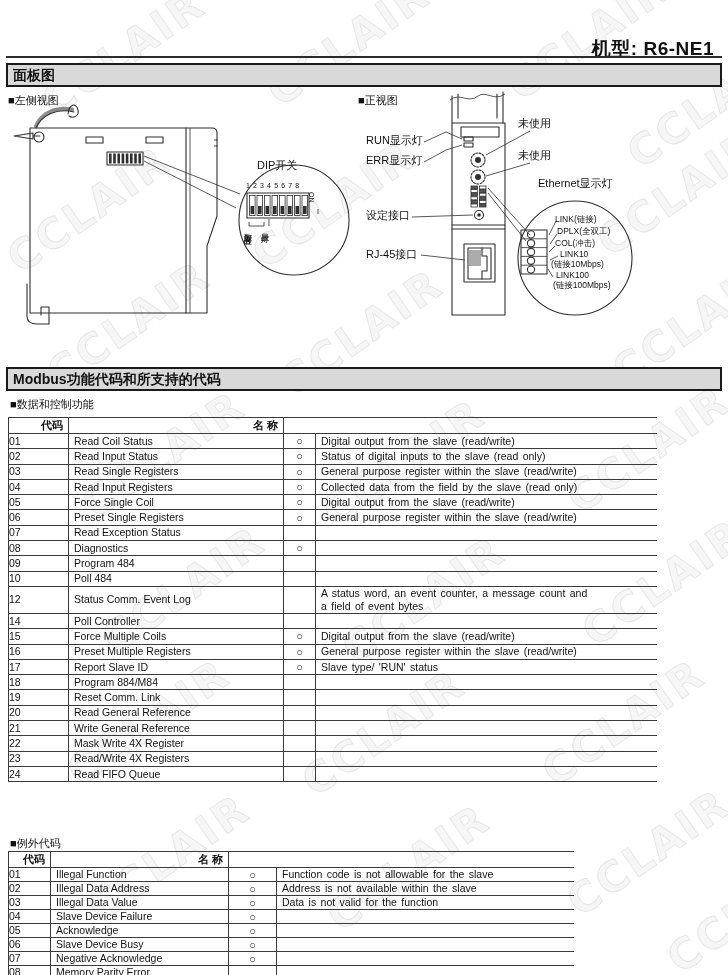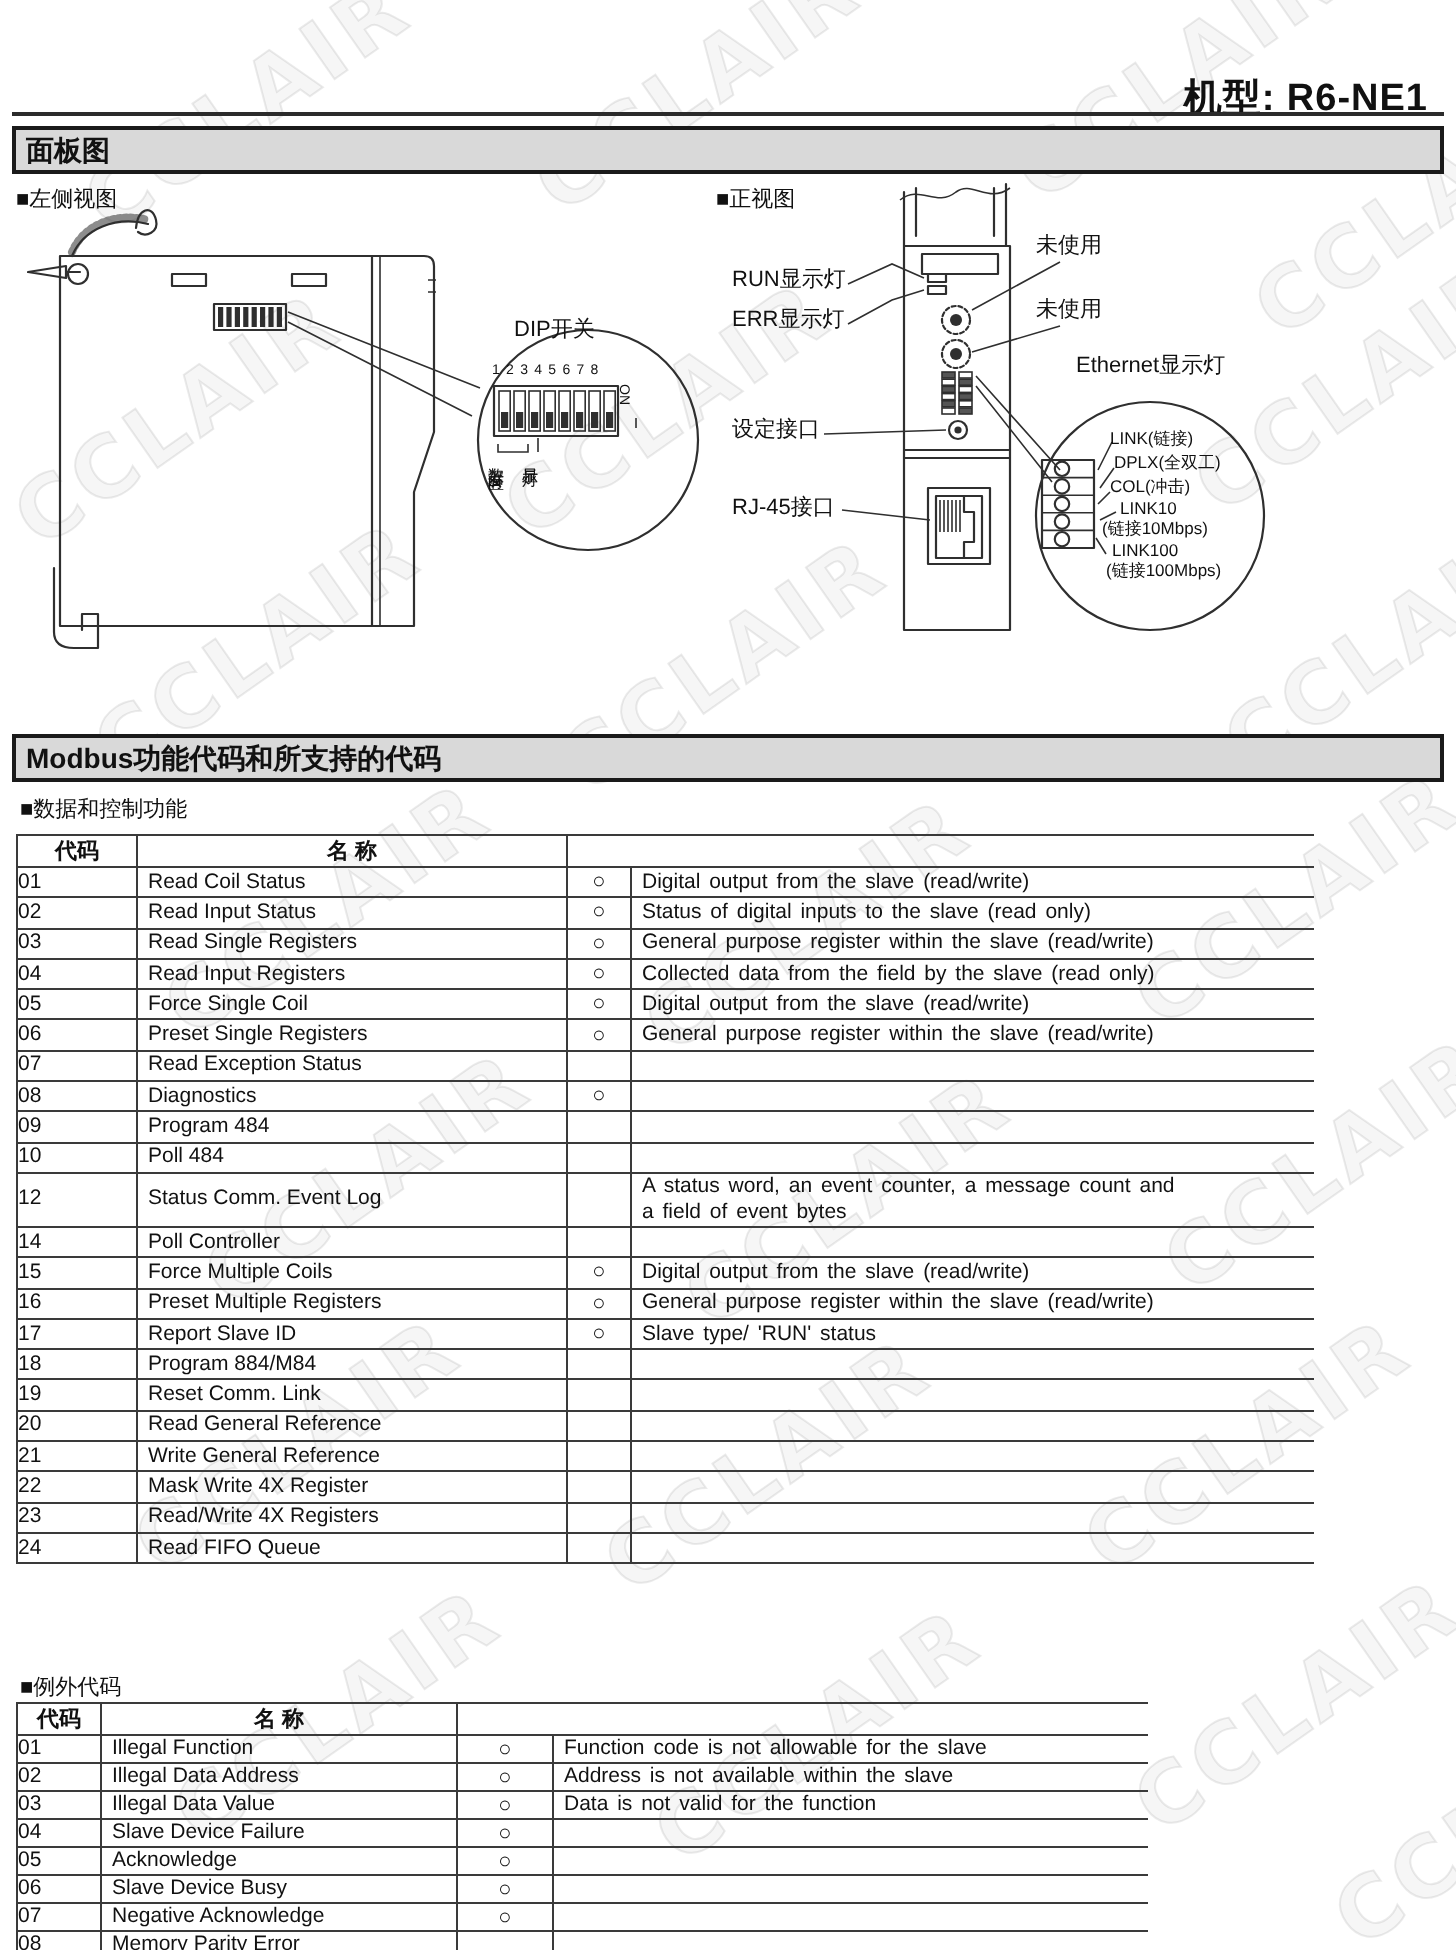--- a/index.html
+++ b/index.html
@@ -62,21 +62,21 @@
   #lbl-led4{left:551px;top:172px}
   #lbl-led5{left:556px;top:183px}
   #lbl-led6{left:553px;top:193px}
 
   
   table{position:absolute;border-collapse:collapse;table-layout:fixed;background:transparent}
   #table-dc{left:8px;top:417px;width:648px}
   #table-ex{left:8px;top:851px;width:565px}
   th,td{border:1px solid #3a3a3a;font-size:10.5px;padding:0 5px;
         overflow:hidden;white-space:nowrap}
-  th{font-weight:bold;text-align:center;height:14px;font-size:11px}
+  th{font-weight:bold;text-align:right;height:14px;font-size:11px}
   td{height:14.3px;line-height:13px}
   #table-ex td{height:12.6px}
   td.code{text-align:left;padding:0}
   td.mark{text-align:center;padding:0;font-size:11px;line-height:12px}
   td.desc{word-spacing:1.5px;white-space:pre-line}
   th:last-child,td:last-child{border-right:none}
   svg .ln{stroke:#2f2f2f;stroke-width:1.1;fill:none;stroke-linejoin:round;stroke-linecap:round}
   svg .thin{stroke:#2f2f2f;stroke-width:.8;fill:none}
   svg .dk{fill:#2f2f2f;stroke:none}
 </style>

